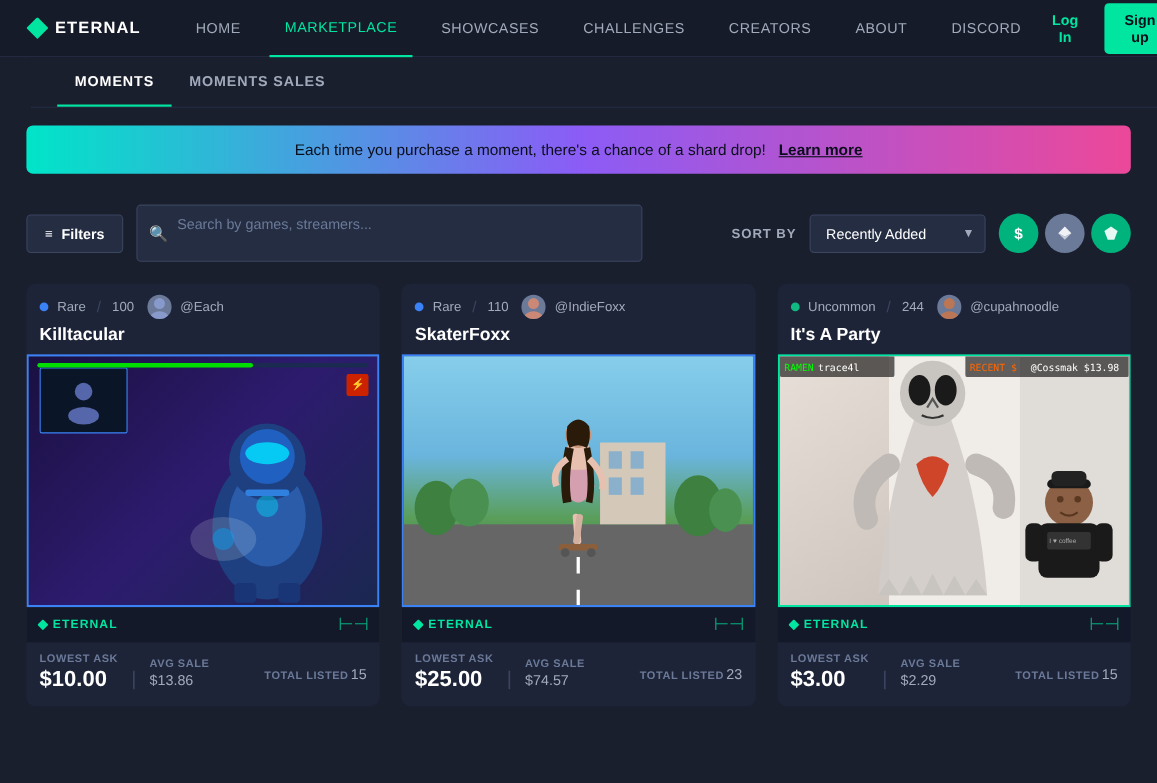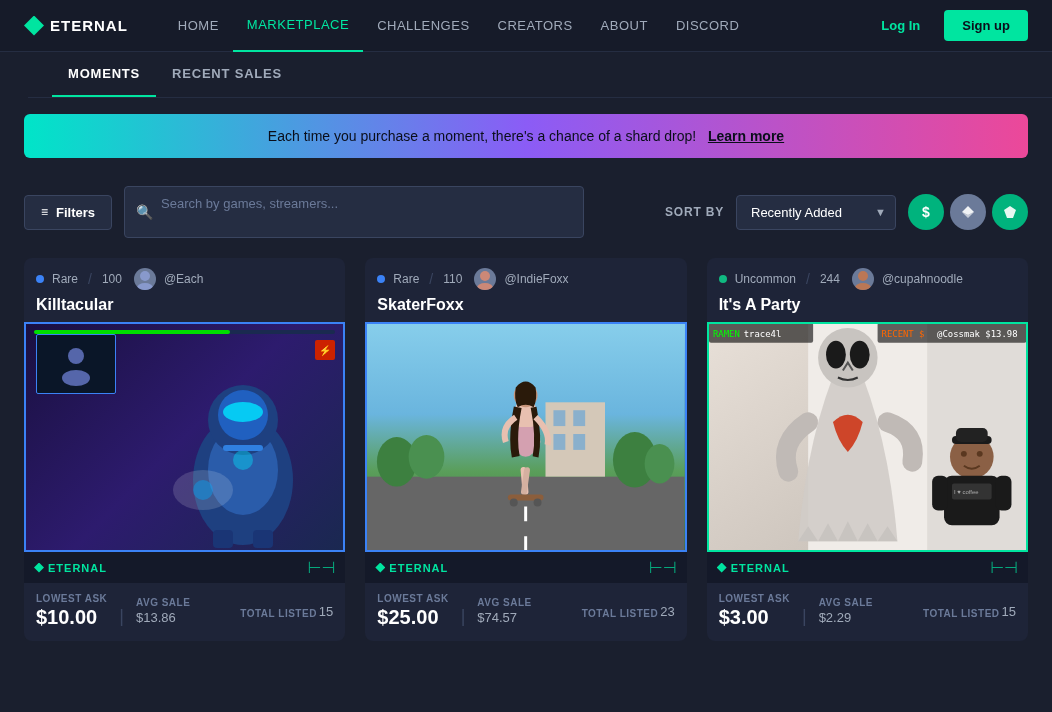--- a/index.html
+++ b/index.html
@@ -36,21 +36,21 @@
     }
     .logo-text {
       color: #ffffff;
       font-weight: 700;
       font-size: 15px;
       letter-spacing: 1px;
     }
     .nav-links {
       display: flex;
       align-items: center;
-      gap: 0;
+      gap: 12px;
       flex: 1;
     }
     .nav-link {
       color: #a0aaba;
       text-decoration: none;
       font-size: 13px;
       font-weight: 500;
       padding: 0 14px;
       height: 52px;
       display: flex;
@@ -442,34 +442,35 @@
 <body>
 
 <nav>
   <div class="nav-logo">
     <div class="logo-icon"></div>
     <span class="logo-text">ETERNAL</span>
   </div>
   <div class="nav-links">
     <a class="nav-link">HOME</a>
     <a class="nav-link active">MARKETPLACE</a>
+    <a class="nav-link">SHOWCASES</a>
     <a class="nav-link">CHALLENGES</a>
     <a class="nav-link">CREATORS</a>
     <a class="nav-link">ABOUT</a>
     <a class="nav-link">DISCORD</a>
   </div>
   <div class="nav-actions">
     <button class="btn-login">Log In</button>
     <button class="btn-signup">Sign up</button>
   </div>
 </nav>
 
 <div class="tabs-bar">
   <div class="tab-item active">MOMENTS</div>
-  <div class="tab-item">RECENT SALES</div>
+  <div class="tab-item">MOMENTS SALES</div>
 </div>
 
 <div class="banner">
   <span>Each time you purchase a moment, there's a chance of a shard drop!</span>
   &nbsp;
   <a>Learn more</a>
 </div>
 
 <div class="filters-row">
   <button class="btn-filters">

